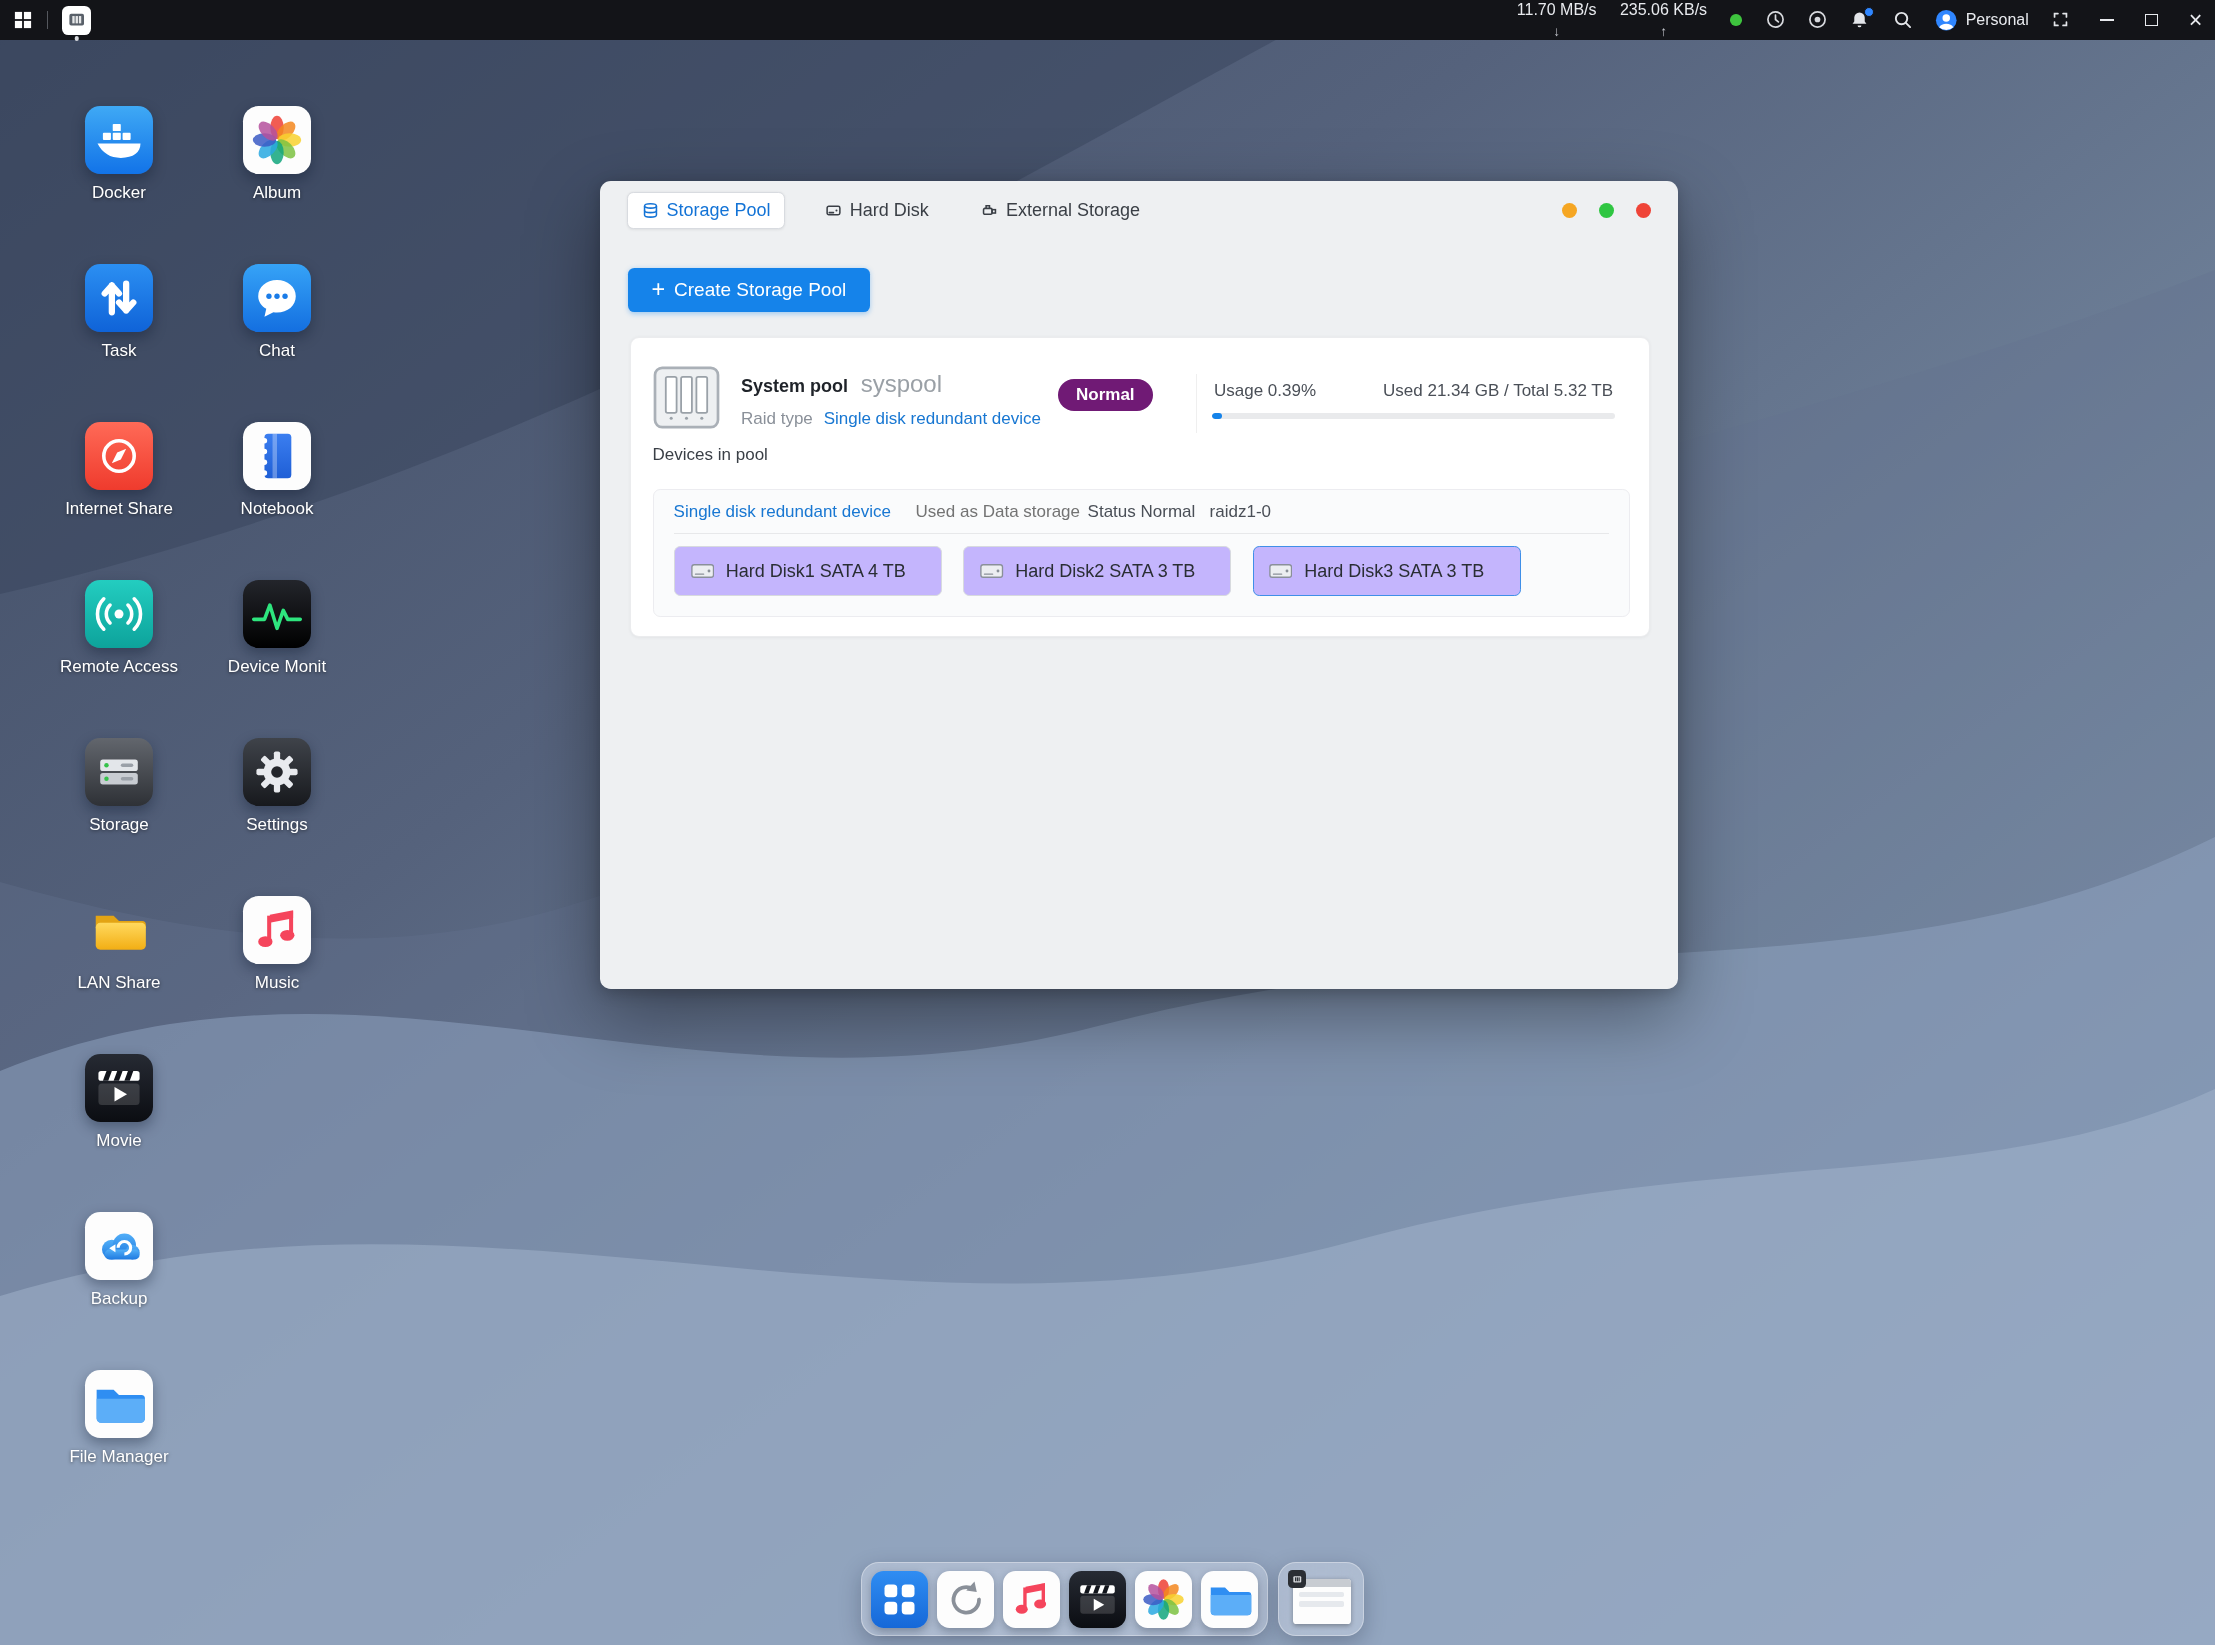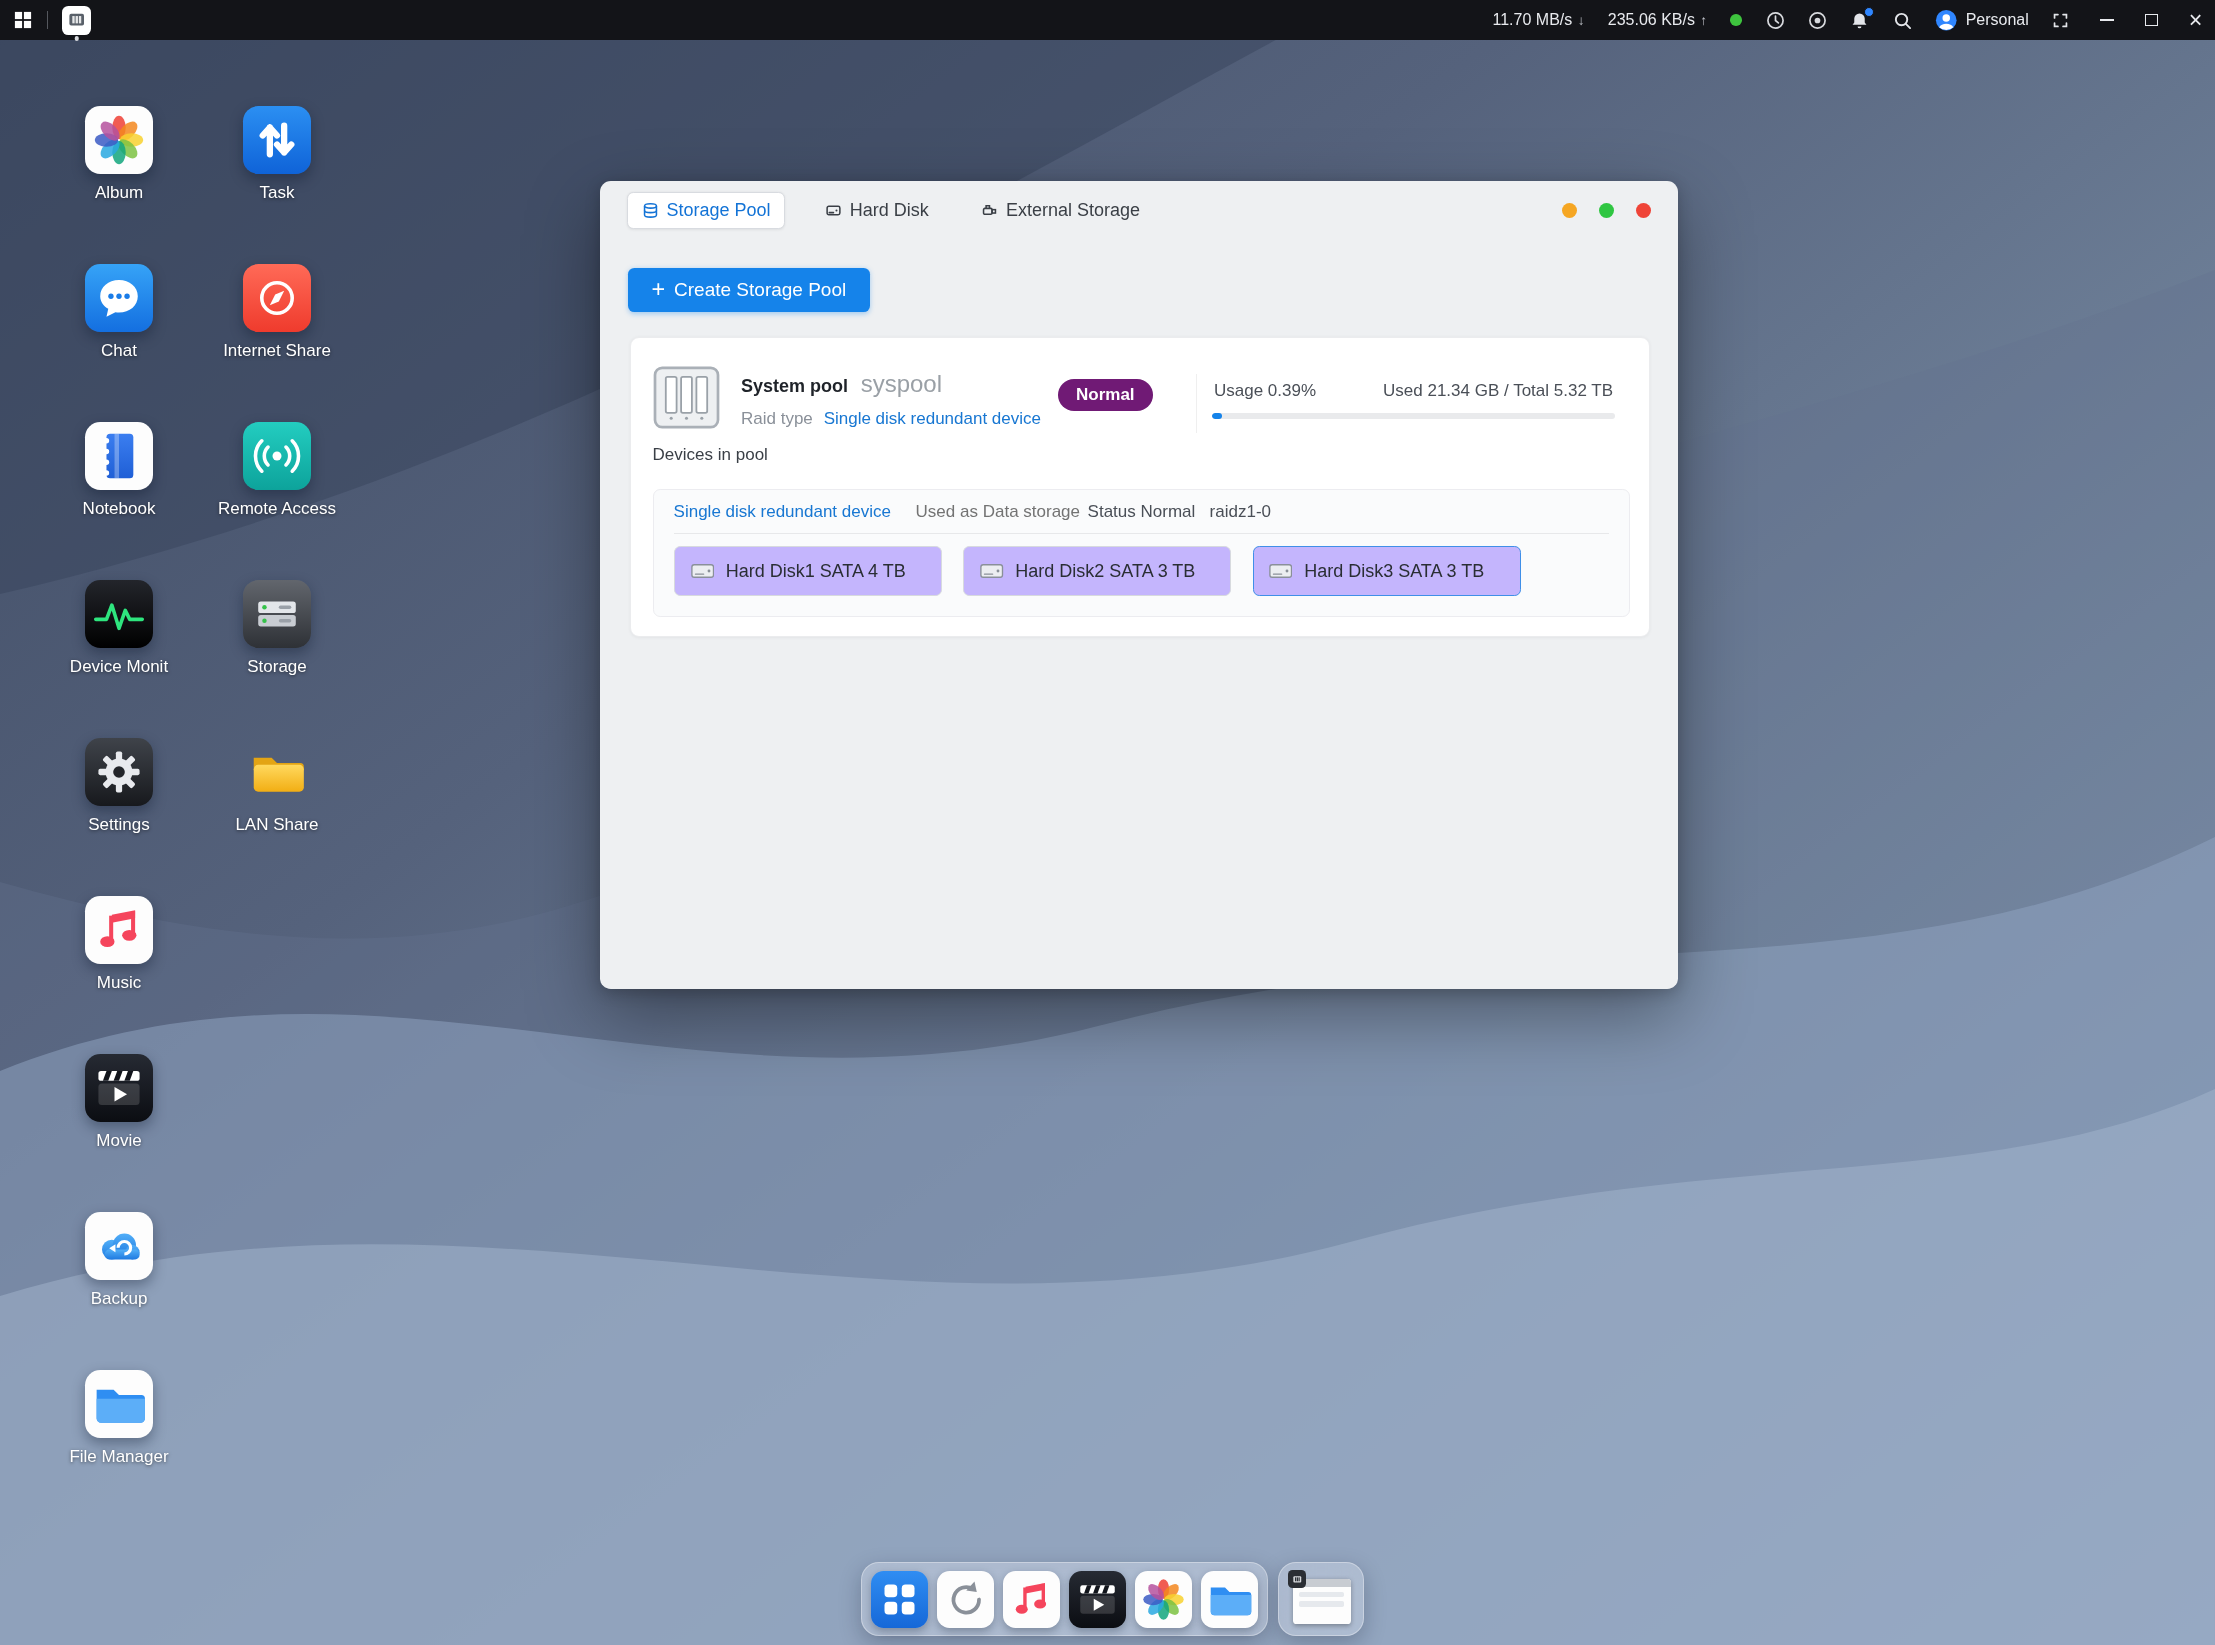--- a/index.html
+++ b/index.html
@@ -17,21 +17,21 @@
     position:absolute; top:0; left:0; right:0; height:40px;
     background:#131418; color:#e8eaee; z-index:50;
     display:flex; align-items:center; font-size:16px;
   }
   .tb-left { display:flex; align-items:center; gap:14.4px; padding-left:14.4px; }
   .tb-right { margin-left:auto; display:flex; align-items:center; gap:23.4px; padding-right:12.6px; }
   .tb-btn { display:flex; align-items:center; justify-content:center; cursor:pointer; }
   .tb-divider { width:0.9px; height:18px; background:#55585e; }
   .tb-appicon { width:29px; height:29px; background:#fff; border-radius:6.3px; display:flex; align-items:center; justify-content:center; position:relative; }
   .tb-appicon::after { content:""; position:absolute; left:50%; bottom:-6.3px; transform:translateX(-50%); width:4.5px; height:4.5px; border-radius:50%; background:#d7d9dd; }
-  .net-group { display:flex; align-items:center; gap:5.4px; }
+  .net-group { display:flex; align-items:center; gap:5.4px;flex-direction:column; }
   .net-arrow { font-size:13.5px; color:#c3c6cc; }
   .status-dot { width:11.7px; height:11.7px; border-radius:50%; background:#3ec43e; }
   .bell-wrap { position:relative; }
   .bell-badge { position:absolute; top:-3.6px; right:-4.5px; width:10px; height:10px; border-radius:50%; background:#2f86ff; border:1.8px solid #131418; }
   .user-chip { display:flex; align-items:center; gap:8px; }
   .winctl { display:flex; align-items:center; gap:31px; margin-left:7.2px; }
   .ctl-min { width:14.4px; height:1.8px; background:#e8eaee; }
   .ctl-max { width:12.6px; height:12.6px; border:1.8px solid #e8eaee; }
   .ctl-close { font-size:23.4px; line-height:18px; color:#e8eaee; }
 
@@ -240,20 +240,34 @@
         </div>
       <div class="tb-btn">
           <span class="ctl-close">×</span>
         </div>
     </div>
   </div>
 </header>
 
 <div class="desktop-grid">
 
+  <div class="dicon">
+    <div class="art bg-docker">
+      <svg width="68" height="68" viewBox="0 0 76 76">
+          <g fill="#fff">
+        <rect x="20" y="30" width="9" height="8" rx="1"></rect>
+            <rect x="31" y="30" width="9" height="8" rx="1"></rect>
+        <rect x="42" y="30" width="9" height="8" rx="1"></rect>
+            <rect x="31" y="20" width="9" height="8" rx="1"></rect>
+        <path d="M14 42 h48 c0 10 -8 16 -22 16 c-12 0 -20 -5 -26 -16 z"></path>
+          </g>
+        </svg>
+    </div>
+    <div class="lbl">Docker</div>
+  </div>
 
   <div class="dicon">
     <div class="art bg-white">
       <svg width="68" height="68" viewBox="0 0 76 76">
           <g transform="translate(38,38)">
         <ellipse cx="0" cy="-14" rx="7.5" ry="13" fill="#ee4035" opacity=".85"></ellipse>
         <ellipse cx="0" cy="-14" rx="7.5" ry="13" fill="#f3871f" opacity=".85" transform="rotate(45)"></ellipse>
         <ellipse cx="0" cy="-14" rx="7.5" ry="13" fill="#f8d12f" opacity=".85" transform="rotate(90)"></ellipse>
         <ellipse cx="0" cy="-14" rx="7.5" ry="13" fill="#7dc242" opacity=".85" transform="rotate(135)"></ellipse>
         <ellipse cx="0" cy="-14" rx="7.5" ry="13" fill="#12a67d" opacity=".85" transform="rotate(180)"></ellipse>

